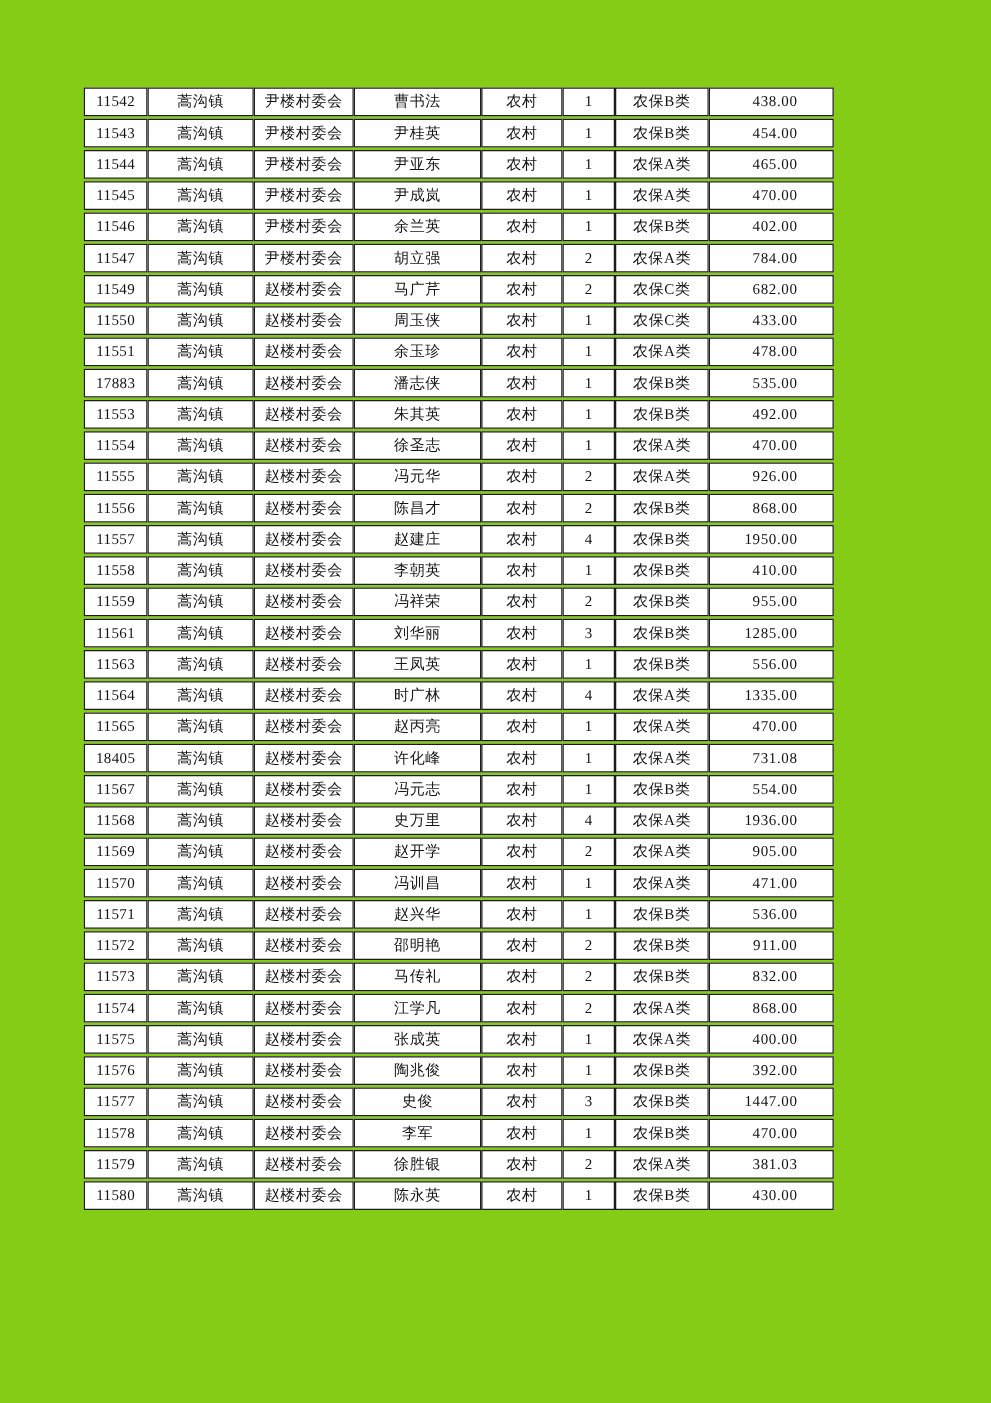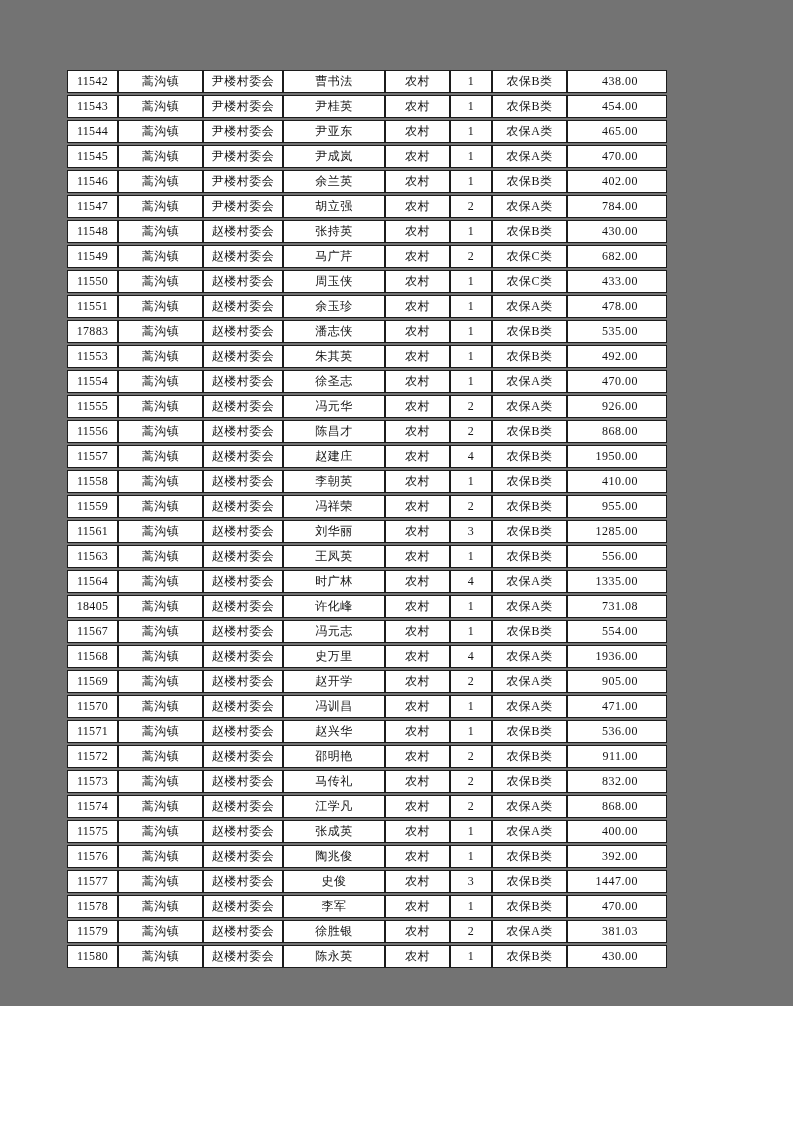--- a/index.html
+++ b/index.html
@@ -13,22 +13,22 @@
     position: relative;
     overflow: hidden;
     font-family: "Liberation Serif", "DejaVu Serif", serif;
     color: #141414;
   }
   .sheet {
     position: absolute;
     left: 0;
     top: 0;
     width: 793px;
-    height: 1006px;
-    background: #737373;
+    height: 1122px;
+    background: #84cc16;
   }
   table.roster {
     position: absolute;
     left: 67px;
     top: 68px;
     width: 600px;
     border-collapse: separate;
     border-spacing: 0 2px;
     table-layout: fixed;
   }
@@ -132,30 +132,20 @@
           <td class="c0">11547</td>
           <td class="c1">蒿沟镇</td>
           <td class="c2">尹楼村委会</td>
           <td class="c3">胡立强</td>
           <td class="c4">农村</td>
           <td class="c5">2</td>
           <td class="c6">农保A类</td>
           <td class="c7">784.00</td>
         </tr>
         <tr>
-          <td class="c0">11548</td>
-          <td class="c1">蒿沟镇</td>
-          <td class="c2">赵楼村委会</td>
-          <td class="c3">张持英</td>
-          <td class="c4">农村</td>
-          <td class="c5">1</td>
-          <td class="c6">农保B类</td>
-          <td class="c7">430.00</td>
-        </tr>
-        <tr>
           <td class="c0">11549</td>
           <td class="c1">蒿沟镇</td>
           <td class="c2">赵楼村委会</td>
           <td class="c3">马广芹</td>
           <td class="c4">农村</td>
           <td class="c5">2</td>
           <td class="c6">农保C类</td>
           <td class="c7">682.00</td>
         </tr>
         <tr>
@@ -280,20 +270,30 @@
         </tr>
         <tr>
           <td class="c0">11564</td>
           <td class="c1">蒿沟镇</td>
           <td class="c2">赵楼村委会</td>
           <td class="c3">时广林</td>
           <td class="c4">农村</td>
           <td class="c5">4</td>
           <td class="c6">农保A类</td>
           <td class="c7">1335.00</td>
+        </tr>
+        <tr>
+          <td class="c0">11565</td>
+          <td class="c1">蒿沟镇</td>
+          <td class="c2">赵楼村委会</td>
+          <td class="c3">赵丙亮</td>
+          <td class="c4">农村</td>
+          <td class="c5">1</td>
+          <td class="c6">农保A类</td>
+          <td class="c7">470.00</td>
         </tr>
         <tr>
           <td class="c0">18405</td>
           <td class="c1">蒿沟镇</td>
           <td class="c2">赵楼村委会</td>
           <td class="c3">许化峰</td>
           <td class="c4">农村</td>
           <td class="c5">1</td>
           <td class="c6">农保A类</td>
           <td class="c7">731.08</td>

